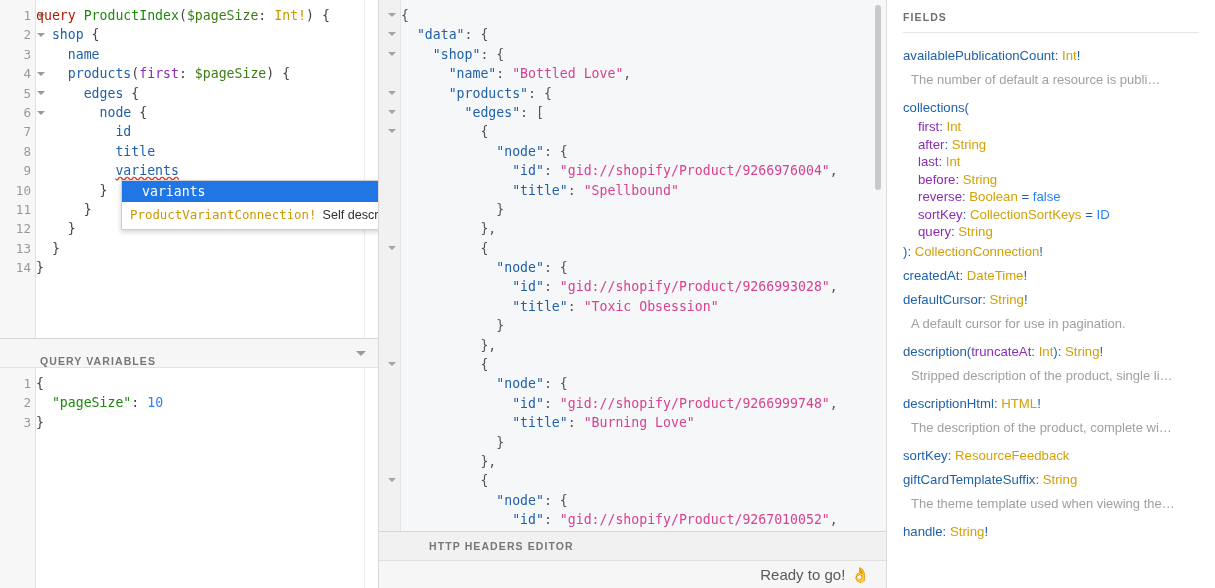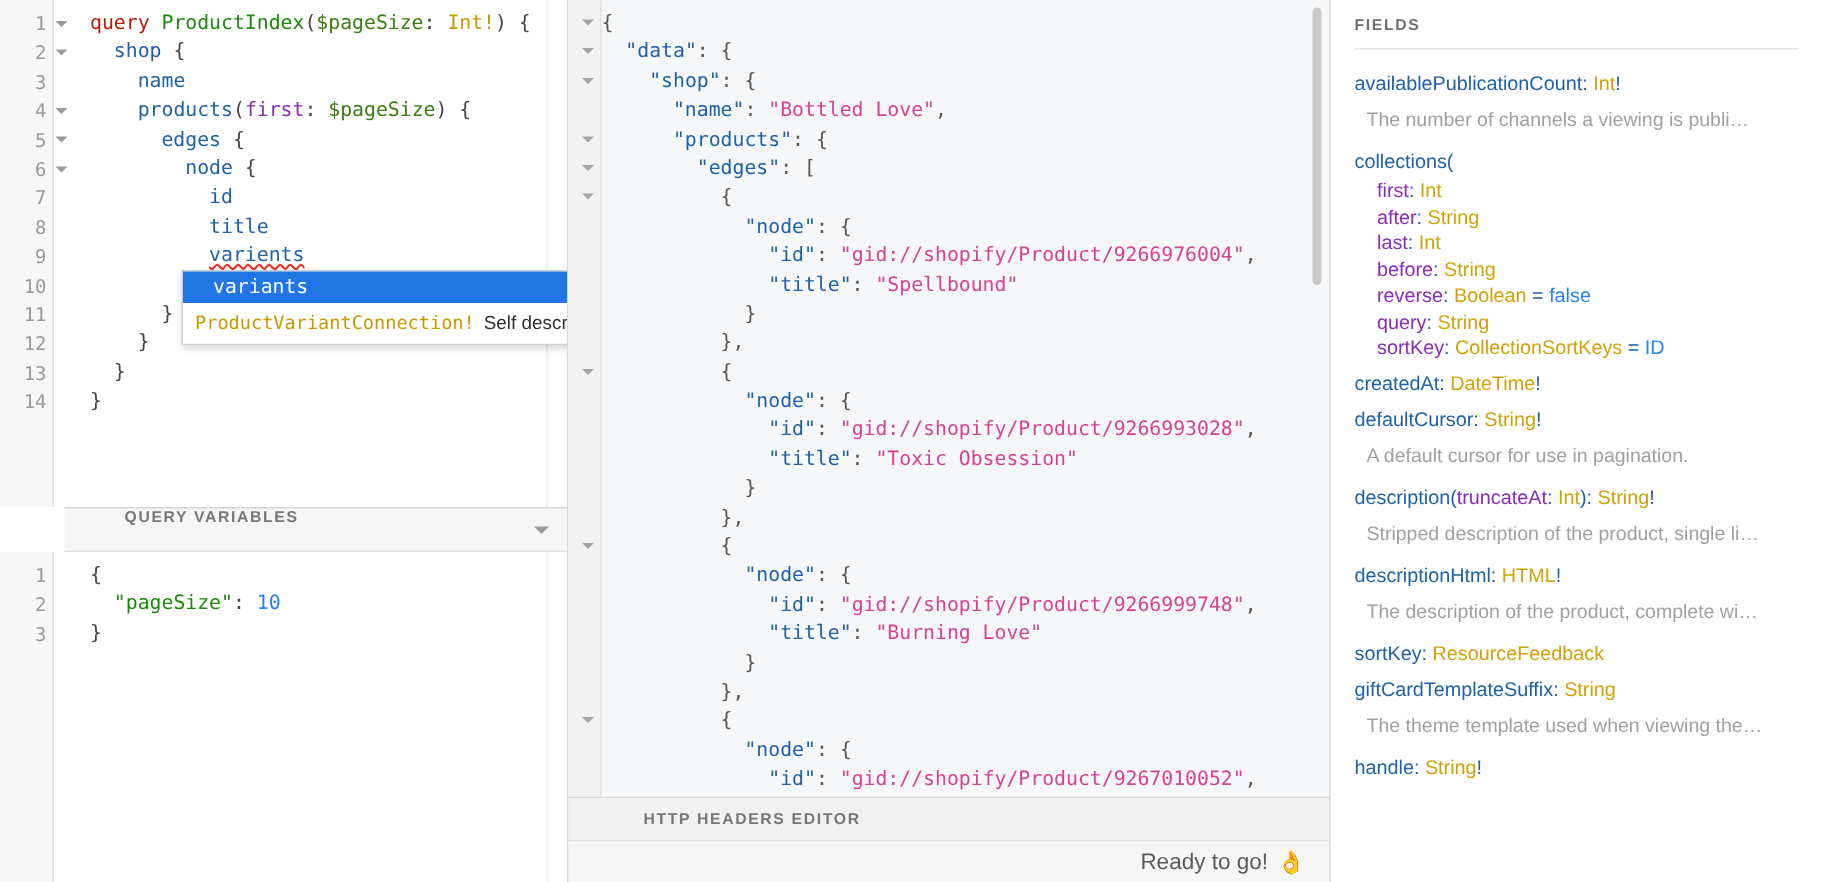--- a/index.html
+++ b/index.html
@@ -49,21 +49,20 @@
     left: 0; top: 0; bottom: 0;
     width: 36px;
     background: #f7f7f7;
     border-right: 1px solid #e0e0e0;
   }
   .cm-lines {
     position: absolute;
     left: 36px; right: 14px; top: 0; bottom: 0;
     padding: 6px 0 0 0;
     white-space: pre;
-    margin-left: 24px;
   }
   .cm-gutter-inner { padding-top: 6px; }
   .gl {
     height: 19.4px;
     display: flex; align-items: center; justify-content: flex-end;
     padding-right: 4px;
     color: #999999;
     font-size: 12.6px;
     font-family: "DejaVu Sans Mono", "Liberation Mono", monospace;
     position: relative;
@@ -145,24 +144,23 @@
   }
   .ac-info .ac-type { color: #ca9800; font-family: "DejaVu Sans Mono","Liberation Mono",monospace; }
   .ac-info .ac-desc { color: #303030; font-family: "Liberation Sans", sans-serif; margin-left: 6px; font-size: 12.6px; }
 
   
   .section-bar {
     height: 30px;
     background: #f6f6f6;
     border-top: 1px solid #d6d6d6;
     border-bottom: 1px solid #e2e2e2;
-    display: flex; align-items: flex-start;
+    display: flex; align-items: flex-end;
     padding-left: 40px;
     position: relative;
-    margin-left: 43px;
   }
   .section-bar .title {
     font-size: 10.5px;
     letter-spacing: 1.1px;
     color: #777777;
     font-weight: bold;
     font-family: "Liberation Sans", sans-serif;
   }
   .section-bar .caret {
     position: absolute; right: 12px; top: 50%;
@@ -428,31 +426,32 @@
     <div class="footer-bar">
       <span class="ready">Ready to go!</span>
       <span class="emoji">👌</span>
     </div>
   </div>
 
   <div class="right-col">
     <div class="docs-head">FIELDS</div>
     <div class="docs-body" id="docs-body">
         <div class="doc-field"><span class="d-name">availablePublicationCount</span><span class="d-punc">: </span><span class="d-type">Int</span><span class="d-bang">!</span></div>
-        <div class="doc-desc">The number of channels a viewing is publi…</div>
+        <div class="doc-desc">The number of default a resource is publi…</div>
         <div class="doc-field"><span class="d-name">collections</span><span class="d-punc">(</span></div>
         <div class="doc-args">
           <div class="doc-arg"><span class="d-arg">first</span><span class="d-punc">: </span><span class="d-type">Int</span></div>
           <div class="doc-arg"><span class="d-arg">after</span><span class="d-punc">: </span><span class="d-type">String</span></div>
           <div class="doc-arg"><span class="d-arg">last</span><span class="d-punc">: </span><span class="d-type">Int</span></div>
           <div class="doc-arg"><span class="d-arg">before</span><span class="d-punc">: </span><span class="d-type">String</span></div>
           <div class="doc-arg"><span class="d-arg">reverse</span><span class="d-punc">: </span><span class="d-type">Boolean</span><span class="d-punc"> = </span><span class="d-def">false</span></div>
+          <div class="doc-arg"><span class="d-arg">sortKey</span><span class="d-punc">: </span><span class="d-type">CollectionSortKeys</span><span class="d-punc"> = </span><span class="d-def">ID</span></div>
           <div class="doc-arg"><span class="d-arg">query</span><span class="d-punc">: </span><span class="d-type">String</span></div>
-          <div class="doc-arg"><span class="d-arg">sortKey</span><span class="d-punc">: </span><span class="d-type">CollectionSortKeys</span><span class="d-punc"> = </span><span class="d-def">ID</span></div>
         </div>
+        <div class="doc-field" style="padding-top: 0px;"><span class="d-punc">): </span><span class="d-type">CollectionConnection</span><span class="d-bang">!</span></div>
         <div class="doc-field"><span class="d-name">createdAt</span><span class="d-punc">: </span><span class="d-type">DateTime</span><span class="d-bang">!</span></div>
         <div class="doc-field"><span class="d-name">defaultCursor</span><span class="d-punc">: </span><span class="d-type">String</span><span class="d-bang">!</span></div>
         <div class="doc-desc">A default cursor for use in pagination.</div>
         <div class="doc-field"><span class="d-name">description</span><span class="d-punc">(</span><span class="d-arg">truncateAt</span><span class="d-punc">: </span><span class="d-type">Int</span><span class="d-punc">): </span><span class="d-type">String</span><span class="d-bang">!</span></div>
         <div class="doc-desc">Stripped description of the product, single li…</div>
         <div class="doc-field"><span class="d-name">descriptionHtml</span><span class="d-punc">: </span><span class="d-type">HTML</span><span class="d-bang">!</span></div>
         <div class="doc-desc">The description of the product, complete wi…</div>
         <div class="doc-field"><span class="d-name">sortKey</span><span class="d-punc">: </span><span class="d-type">ResourceFeedback</span></div>
         <div class="doc-field"><span class="d-name">giftCardTemplateSuffix</span><span class="d-punc">: </span><span class="d-type">String</span></div>
         <div class="doc-desc">The theme template used when viewing the…</div>

